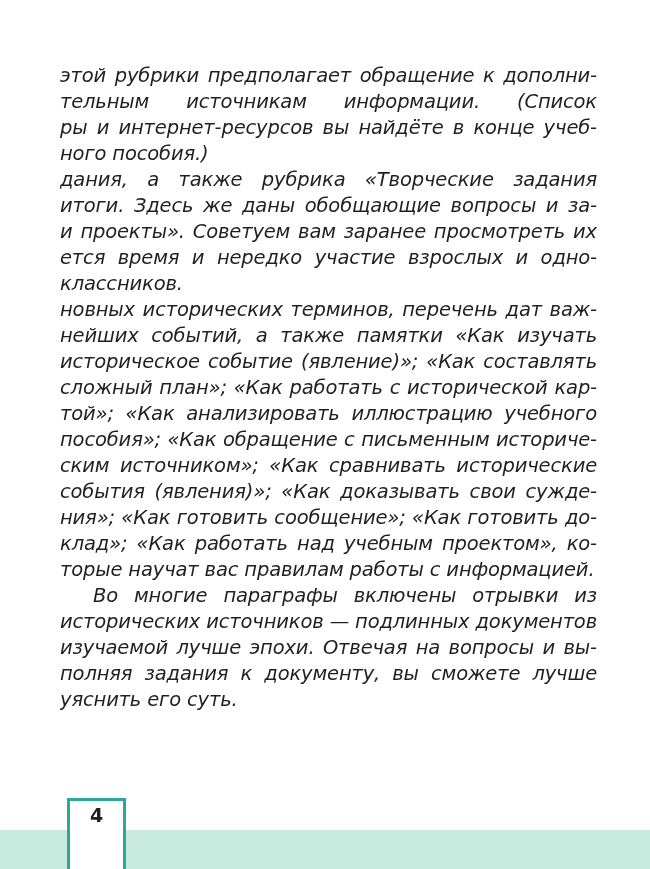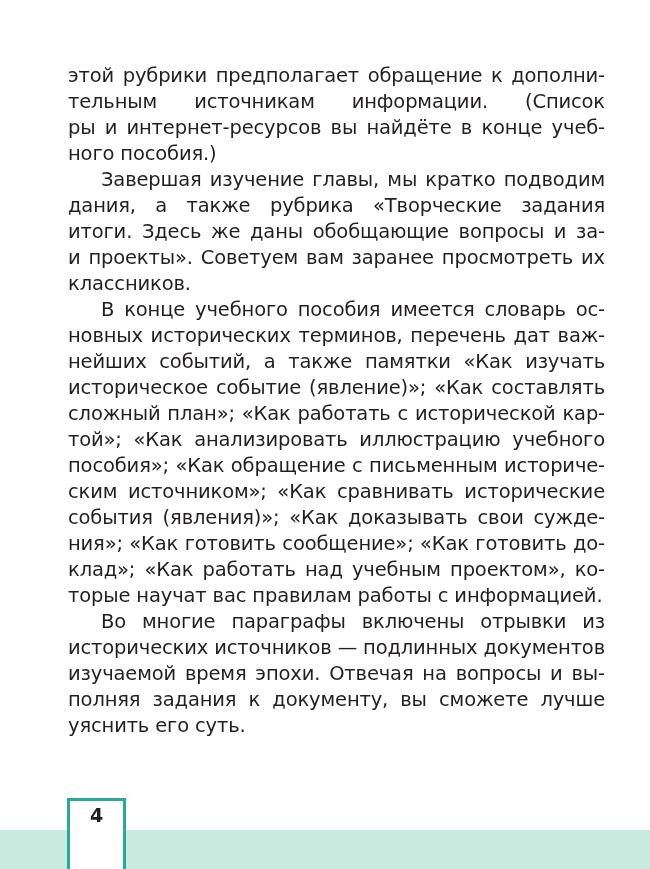--- a/index.html
+++ b/index.html
@@ -10,23 +10,24 @@
     body {
       width: 650px;
       height: 869px;
       position: relative;
       overflow: hidden;
       font-family: "DejaVu Sans", "Liberation Sans", sans-serif;
       color: #231f20;
     }
     .text-block {
       position: absolute;
-      left: 68px;
+      left: 60px;
       top: 63px;
       width: 537px;
+      font-style: italic;
     }
     .line {
       display: block;
       height: 26px;
       line-height: 26px;
       font-size: 19.5px;
       text-align: justify;
       text-align-last: justify;
       white-space: nowrap;
       word-spacing: 0;
@@ -77,46 +78,45 @@
 <div class="text-block">
 
   <div>
     <span class="line">этой рубрики предполагает обращение к дополни-</span>
     <span class="line">тельным источникам информации. (Список литерату-</span>
     <span class="line">ры и интернет-ресурсов вы найдёте в конце учеб-</span>
     <span class="line last">ного пособия.)</span>
   </div>
 
   <div>
-    <span class="line indent">Завершая изучение главы, мы кратко подводим</span>
     <span class="line">дания, а также рубрика «Творческие задания</span>
     <span class="line">итоги. Здесь же даны обобщающие вопросы и за-</span>
     <span class="line">и проекты». Советуем вам заранее просмотреть их</span>
+    <span class="line">ется время и нередко участие взрослых и одно-</span>
     <span class="line last">классников.</span>
   </div>
 
   <div>
-    <span class="line indent">В конце учебного пособия имеется словарь ос-</span>
     <span class="line">новных исторических терминов, перечень дат важ-</span>
     <span class="line">нейших событий, а также памятки «Как изучать</span>
     <span class="line">историческое событие (явление)»; «Как составлять</span>
     <span class="line">сложный план»; «Как работать с исторической кар-</span>
     <span class="line">той»; «Как анализировать иллюстрацию учебного</span>
     <span class="line">пособия»; «Как обращение с письменным историче-</span>
     <span class="line">ским источником»; «Как сравнивать исторические</span>
     <span class="line">события (явления)»; «Как доказывать свои сужде-</span>
     <span class="line">ния»; «Как готовить сообщение»; «Как готовить до-</span>
     <span class="line">клад»; «Как работать над учебным проектом», ко-</span>
     <span class="line last">торые научат вас правилам работы с информацией.</span>
   </div>
 
   <div>
     <span class="line indent">Во многие параграфы включены отрывки из</span>
     <span class="line">исторических источников — подлинных документов</span>
-    <span class="line">изучаемой время эпохи. Отвечая на вопросы и вы-</span>
+    <span class="line">изучаемой лучше эпохи. Отвечая на вопросы и вы-</span>
     <span class="line">полняя задания к документу, вы сможете лучше</span>
     <span class="line last">уяснить его суть.</span>
   </div>
 </div>
 
 <div class="footer-band"></div>
 
 <div class="page-number-box">
   <span class="page-number">4</span>
 </div>

